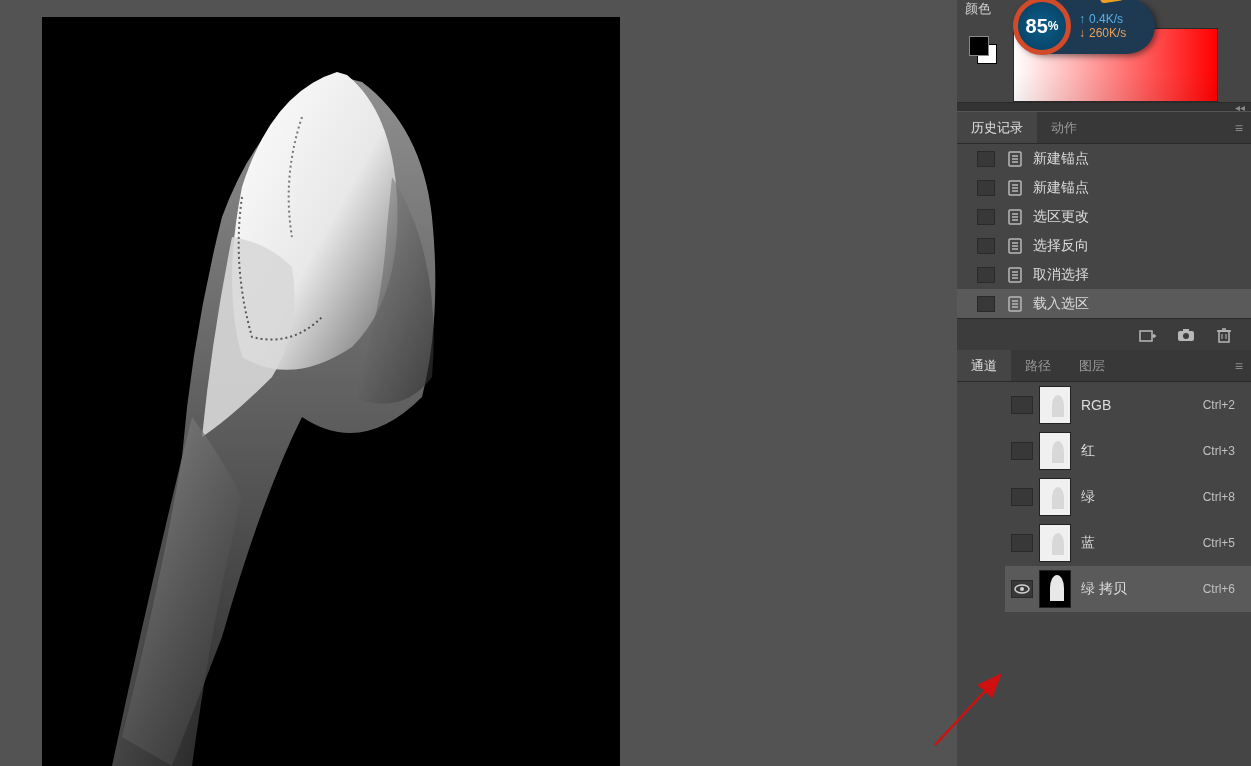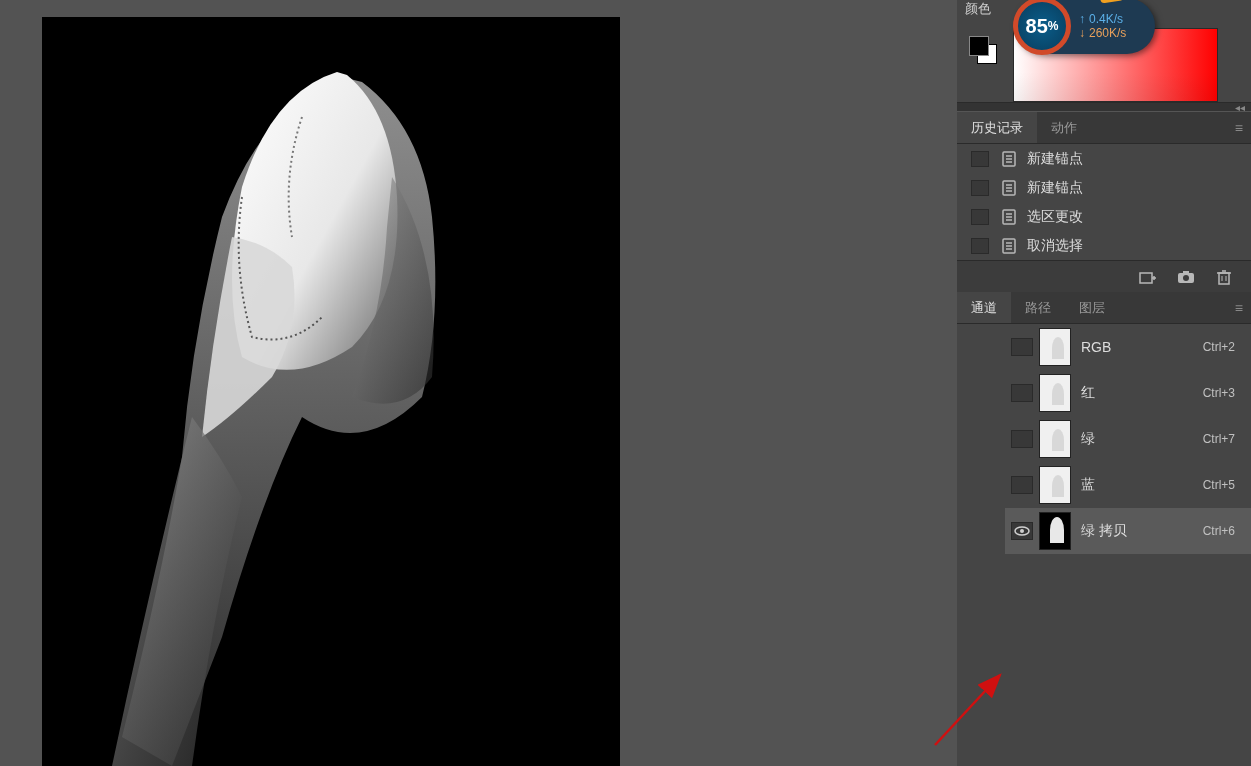--- a/index.html
+++ b/index.html
@@ -30,21 +30,21 @@
 
 .panel-divider { height: 10px; background: #333; border-top: 1px solid #2a2a2a; border-bottom: 1px solid #555; display: flex; align-items: center; justify-content: flex-end; padding-right: 6px; font-size: 10px; color: #888; }
 
 .history-panel { background: #454545; }
 .tabs { display: flex; background: #383838; height: 32px; align-items: stretch; border-bottom: 1px solid #2a2a2a; }
 .tab { padding: 0 14px; display: flex; align-items: center; font-size: 13px; color: #999; cursor: pointer; }
 .tab.active { background: #454545; color: #e0e0e0; }
 .tabs-menu { margin-left: auto; padding: 0 8px; display: flex; align-items: center; color: #888; font-size: 14px; }
 
 .history-list { }
-.history-item { display: flex; align-items: center; height: 29px; padding-left: 14px; }
+.history-item { display: flex; align-items: center; height: 29px; padding-left: 20px; }
 .history-item.active { background: #5a5a5a; }
 .history-check { width: 18px; height: 16px; border: 1px solid #2a2a2a; background: #383838; margin-right: 12px; }
 .history-icon { width: 16px; height: 16px; margin-right: 10px; display: inline-flex; align-items: center; justify-content: center; }
 .history-label { font-size: 14px; color: #dcdcdc; }
 
 .panel-footer { height: 32px; background: #3c3c3c; display: flex; align-items: center; justify-content: flex-end; gap: 20px; padding-right: 18px; border-top: 1px solid #2a2a2a; }
 .footer-icon { width: 18px; height: 16px; display: inline-flex; align-items: center; justify-content: center; }
 
 .channels-panel { background: #454545; flex: 1; }
 .channel-item { display: flex; align-items: center; height: 46px; padding-left: 6px; margin-left: 48px; }
@@ -169,21 +169,45 @@
       <div class="history-item">
         <div class="history-check"></div>
         <span class="history-icon">
             <svg width="14" height="16">
               <rect class="doc-svg" x="1" y="1" width="12" height="14" rx="1"></rect>
               <line class="doc-svg" x1="4" y1="5" x2="10" y2="5"></line>
               <line class="doc-svg" x1="4" y1="8" x2="10" y2="8"></line>
               <line class="doc-svg" x1="4" y1="11" x2="10" y2="11"></line>
             </svg>
           </span>
+        <span class="history-label">选择反向</span>
+      </div>
+      <div class="history-item">
+        <div class="history-check"></div>
+        <span class="history-icon">
+            <svg width="14" height="16">
+              <rect class="doc-svg" x="1" y="1" width="12" height="14" rx="1"></rect>
+              <line class="doc-svg" x1="4" y1="5" x2="10" y2="5"></line>
+              <line class="doc-svg" x1="4" y1="8" x2="10" y2="8"></line>
+              <line class="doc-svg" x1="4" y1="11" x2="10" y2="11"></line>
+            </svg>
+          </span>
         <span class="history-label">取消选择</span>
+      </div>
+      <div class="history-item active">
+        <div class="history-check"></div>
+        <span class="history-icon">
+            <svg width="14" height="16">
+              <rect class="doc-svg" x="1" y="1" width="12" height="14" rx="1"></rect>
+              <line class="doc-svg" x1="4" y1="5" x2="10" y2="5"></line>
+              <line class="doc-svg" x1="4" y1="8" x2="10" y2="8"></line>
+              <line class="doc-svg" x1="4" y1="11" x2="10" y2="11"></line>
+            </svg>
+          </span>
+        <span class="history-label">载入选区</span>
       </div>
     </div>
     <div class="panel-footer">
       <span class="footer-icon">
           <svg width="18" height="14">
             <rect x="1" y="3" width="12" height="10" fill="none" stroke="#b8b8b8" stroke-width="1.5"></rect>
             <line x1="13" y1="8" x2="17" y2="8" stroke="#b8b8b8" stroke-width="1.5"></line>
             <line x1="15" y1="6" x2="15" y2="10" stroke="#b8b8b8" stroke-width="1.5"></line>
           </svg>
         </span>
@@ -229,21 +253,21 @@
           </div>
         <span class="channel-label">红</span>
         <span class="channel-shortcut">Ctrl+3</span>
       </div>
       <div class="channel-item">
         <div class="vis-toggle"></div>
         <div class="channel-thumb">
             <div class="mini"></div>
           </div>
         <span class="channel-label">绿</span>
-        <span class="channel-shortcut">Ctrl+7</span>
+        <span class="channel-shortcut">Ctrl+8</span>
       </div>
       <div class="channel-item">
         <div class="vis-toggle"></div>
         <div class="channel-thumb">
             <div class="mini"></div>
           </div>
         <span class="channel-label">蓝</span>
         <span class="channel-shortcut">Ctrl+5</span>
       </div>
       <div class="channel-item active">

